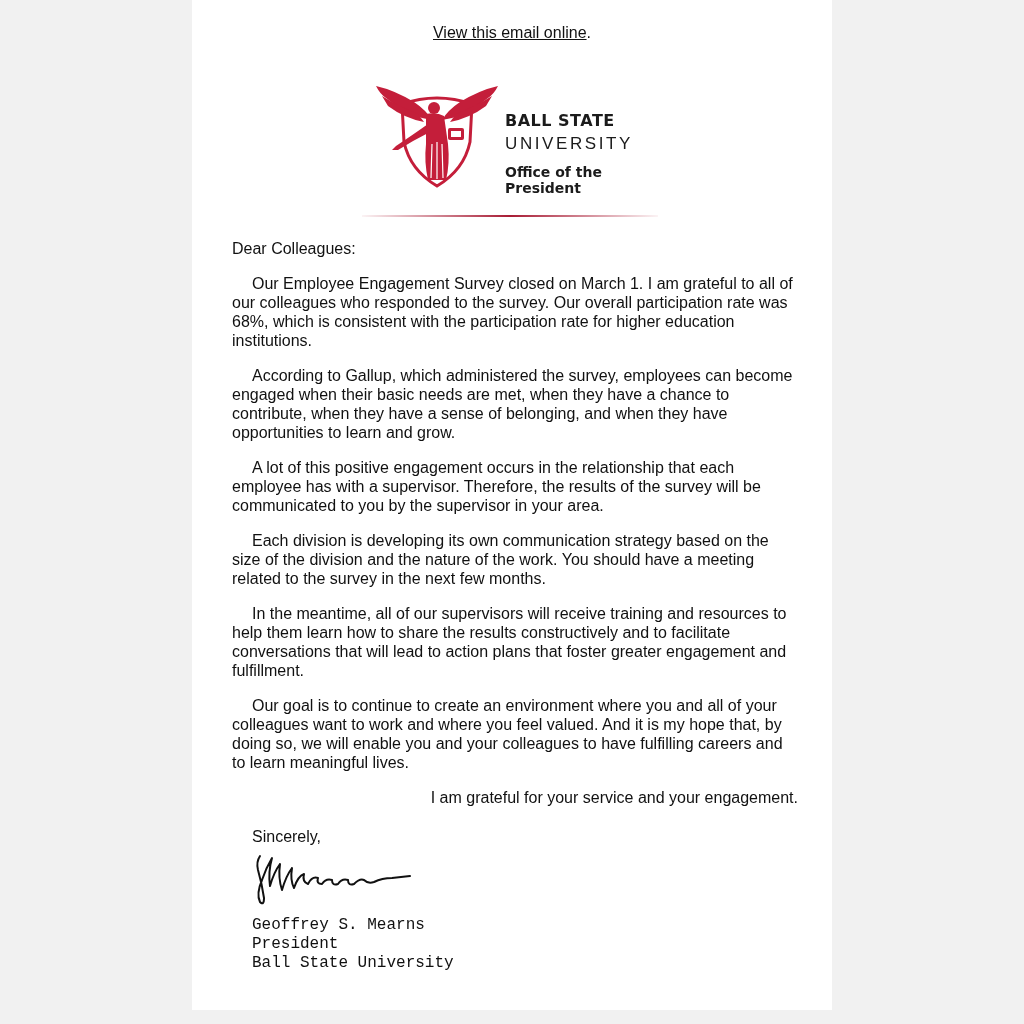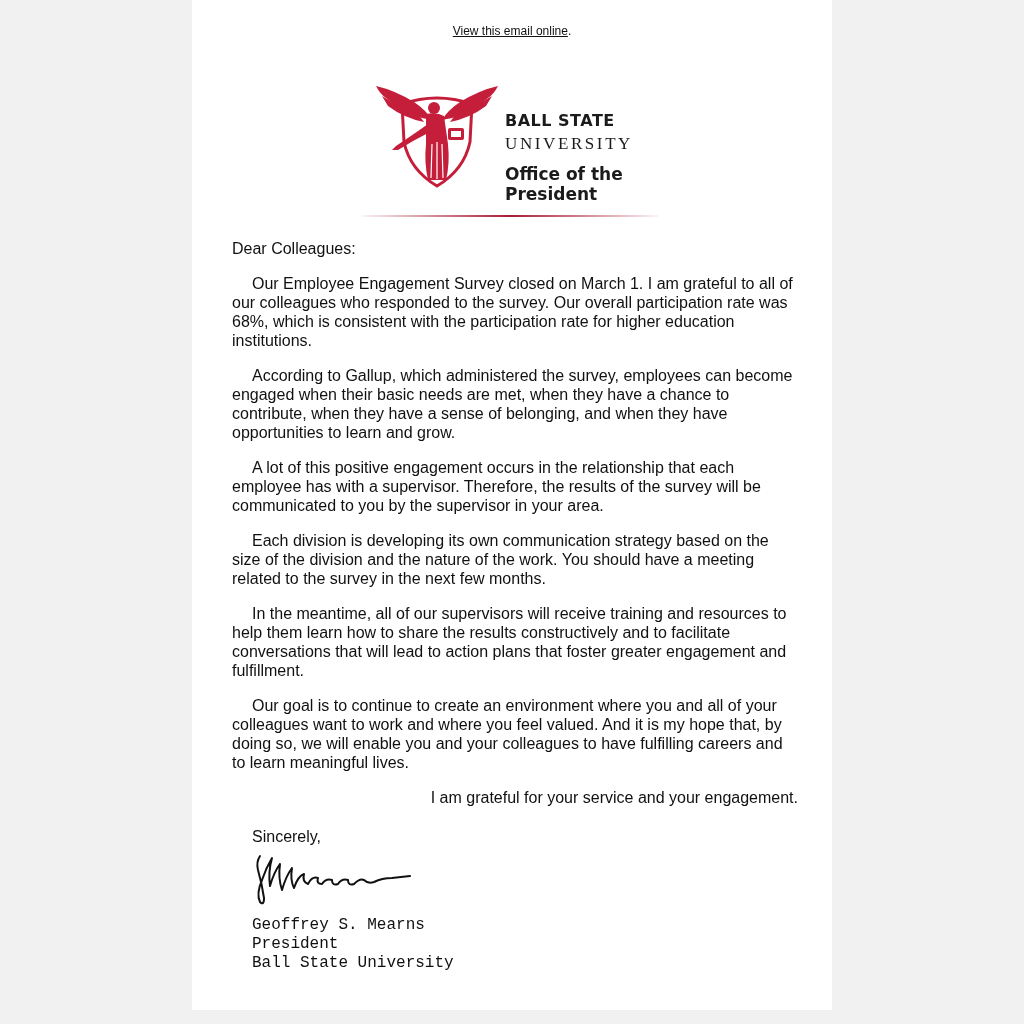--- a/index.html
+++ b/index.html
@@ -18,21 +18,21 @@
     width: 640px;
     height: 1010px;
     background: #ffffff;
   }
   .view-online {
     position: absolute;
     top: 24px;
     left: 0;
     width: 640px;
     text-align: center;
-    font-size: 12px;
+    font-size: 16px;
     color: #111;
   }
   .view-online a {
     color: #111;
     text-decoration: underline;
     cursor: pointer;
   }
   .logo {
     position: absolute;
     left: 182px;
@@ -47,29 +47,29 @@
     color: #1b1b1b;
   }
   .logo-line1 {
     font-family: "DejaVu Sans", sans-serif;
     font-weight: bold;
     font-size: 16px;
     letter-spacing: 0.5px;
     line-height: 26px;
   }
   .logo-line2 {
-    font-family: Liberation Serif, serif;
+    font-family: Liberation Sans, sans-serif;
     font-size: 17px;
     letter-spacing: 2.6px;
     line-height: 20px;
   }
   .logo-line3 {
     font-family: "DejaVu Sans", sans-serif;
     font-weight: bold;
-    font-size: 17px;
+    font-size: 14px;
     margin-top: 10px;
   }
   .divider {
     position: absolute;
     left: 170px;
     top: 215px;
     width: 296px;
     height: 2px;
     background: linear-gradient(to right, rgba(182,30,50,0.05), #a81c34 50%, rgba(182,30,50,0.05));
   }

